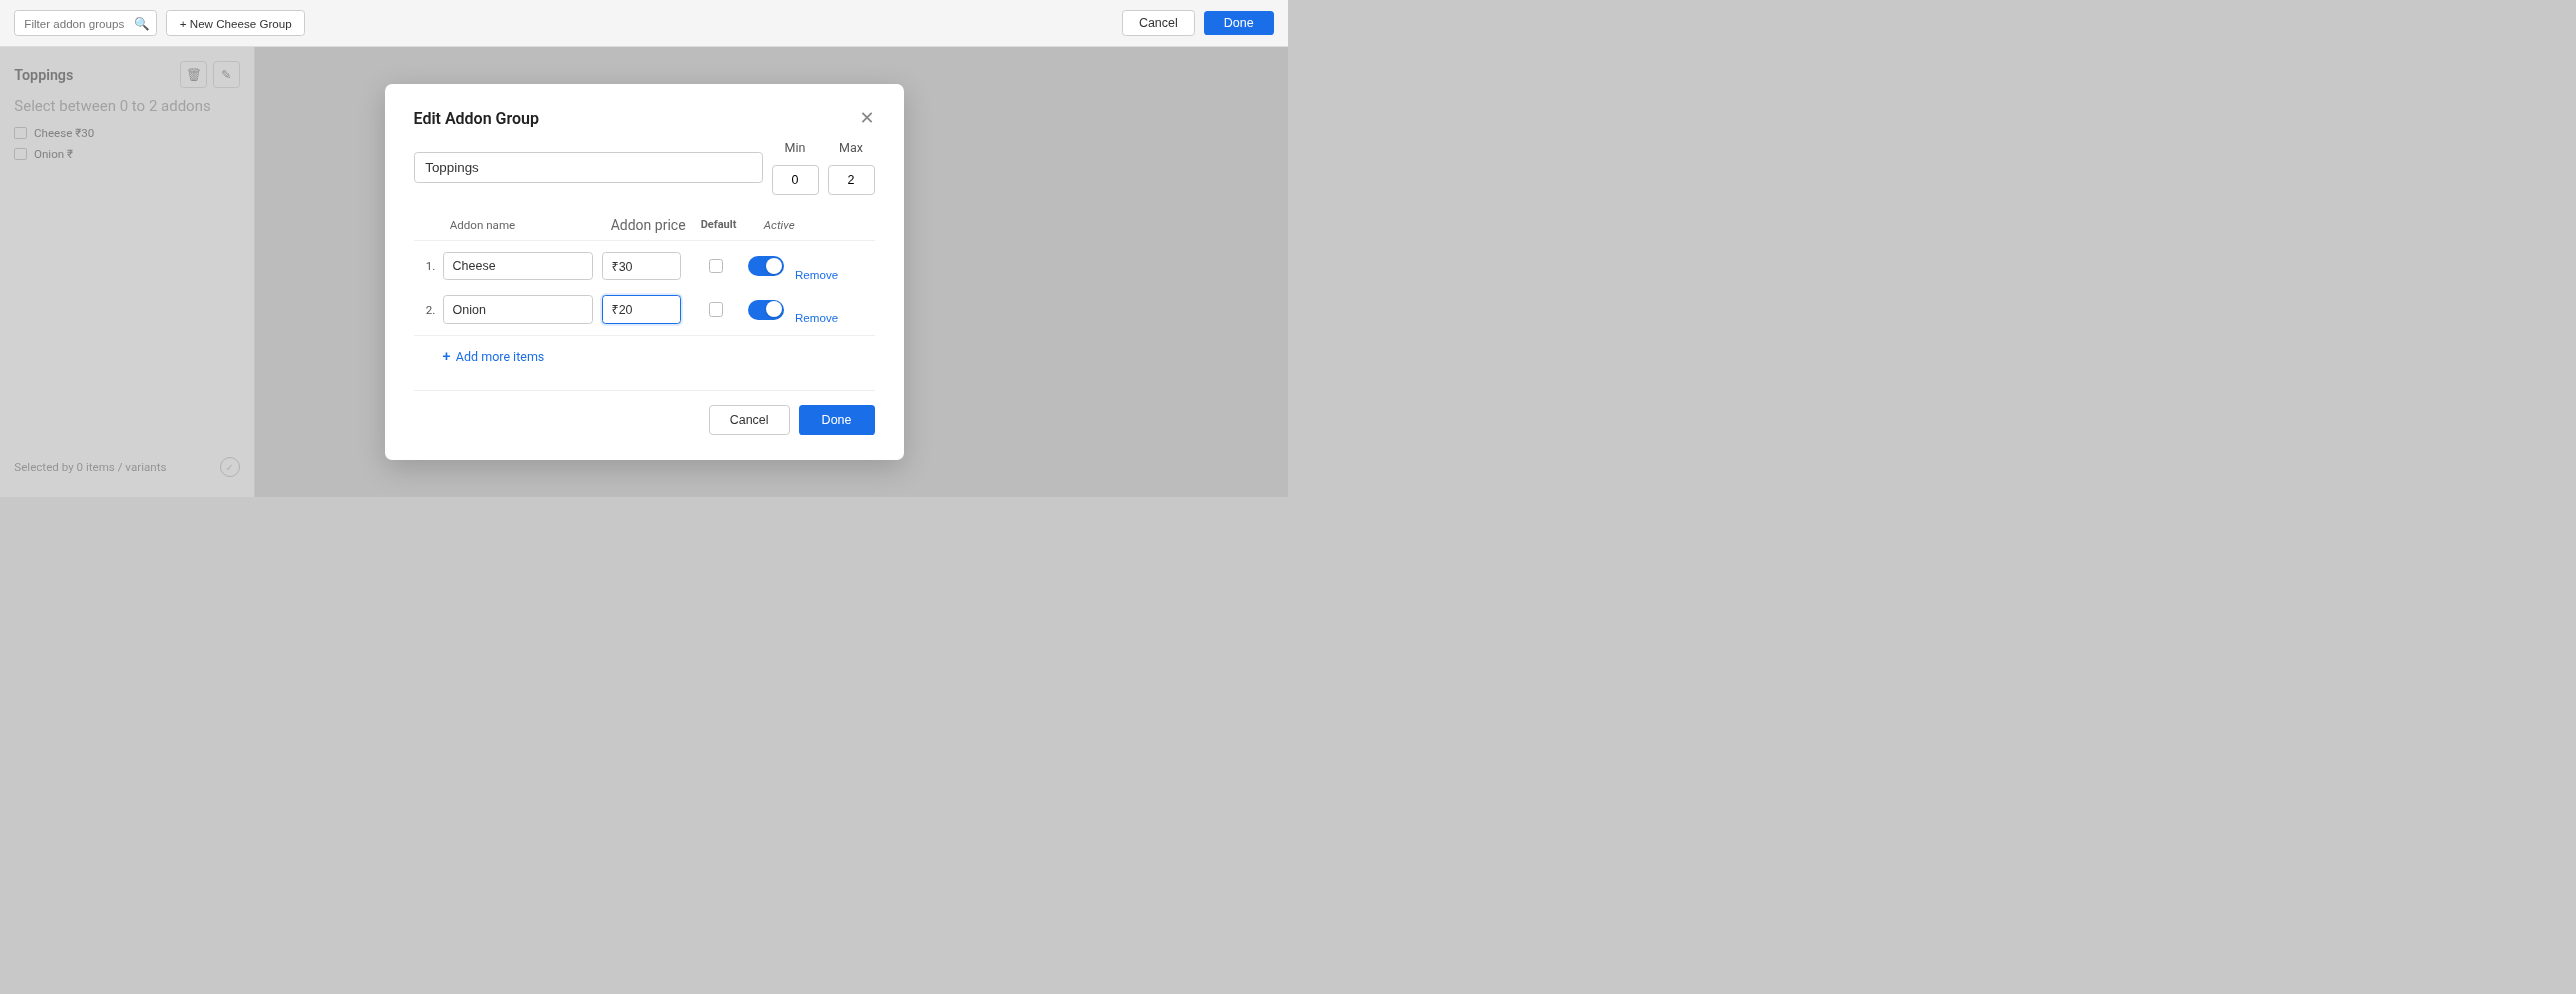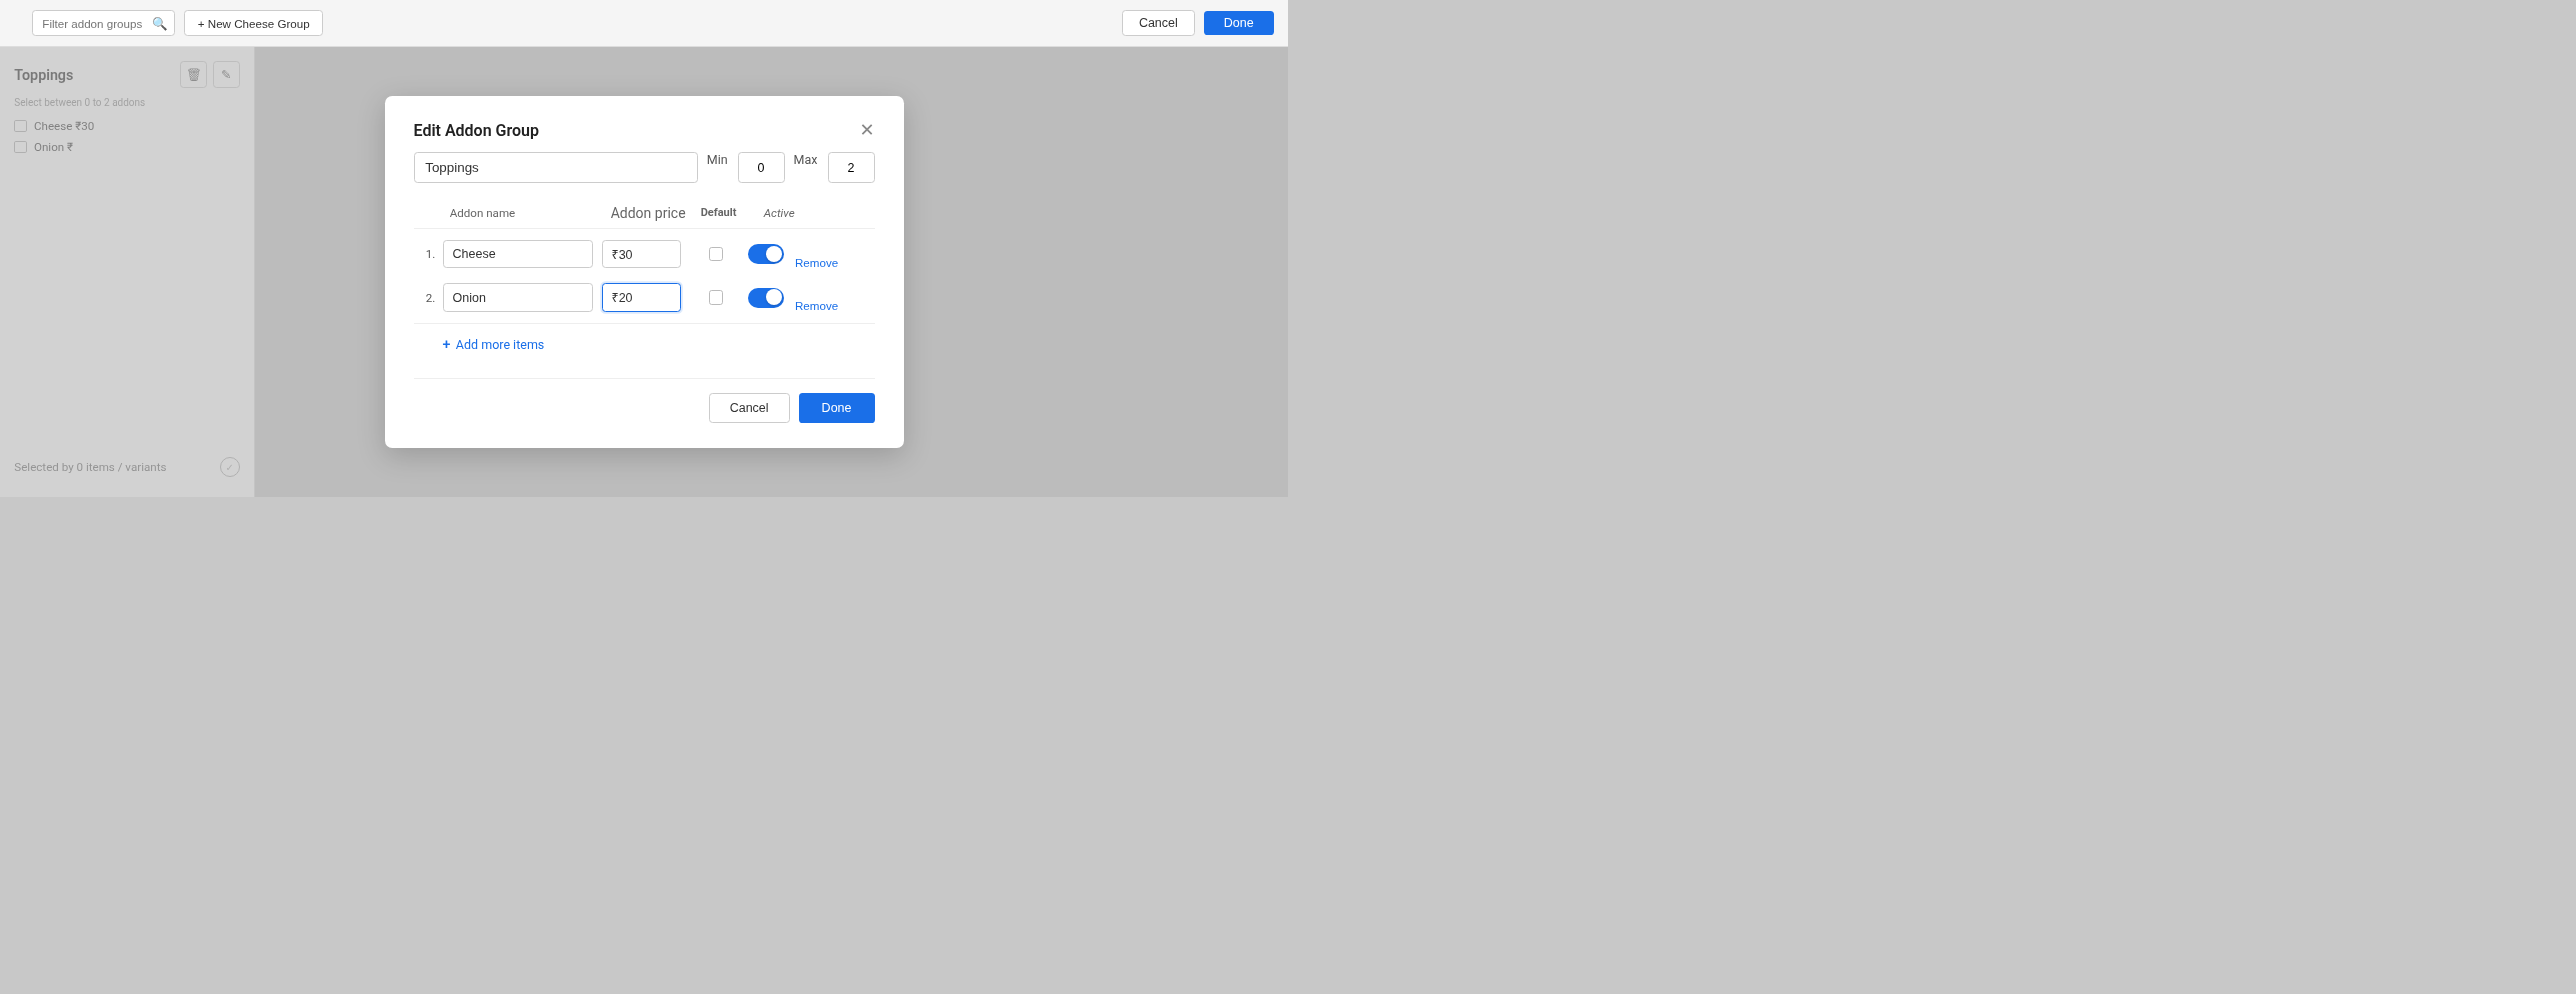--- a/index.html
+++ b/index.html
@@ -22,21 +22,20 @@
       padding: 7.2px 14.3px;
       height: 47px;
       justify-content: space-between;
       position: relative;
       z-index: 1;
     }
     .top-bar-left {
       display: flex;
       align-items: center;
       gap: 9px;
-      margin-left: 18px;
     }
     .filter-input-wrapper {
       position: relative;
       display: flex;
       align-items: center;
     }
     .filter-input {
       border: 0.9px solid #ccc;
       border-radius: 3.6px;
       padding: 5.4px 29px 5.4px 9px;
@@ -128,21 +127,21 @@
       width: 27px;
       height: 27px;
       display: flex;
       align-items: center;
       justify-content: center;
       cursor: pointer;
       font-size: 12.5px;
       color: #555;
     }
     .sidebar-subtitle {
-      font-size: 10px;
+      font-size: 15px;
       color: #888;
       margin-bottom: 10.7px;
     }
     .addon-item {
       display: flex;
       align-items: center;
       gap: 7.2px;
       margin-bottom: 7.2px;
       font-size: 11.6px;
       color: #333;
@@ -229,21 +228,23 @@
       flex: 1;
       border: 0.9px solid #ccc;
       border-radius: 3.6px;
       padding: 7.2px 10.7px;
       font-size: 13.4px;
       color: #333;
       outline: none;
     }
     .min-max-group {
       display: flex;
+      align-items: center;
       gap: 10px;
+      flex-direction: column;
     }
     .min-max-label {
       font-size: 12.5px;
       color: #555;
     }
     .min-max-input {
       border: 0.9px solid #ccc;
       border-radius: 3.6px;
       padding: 7.2px 9px;
       font-size: 12.5px;

